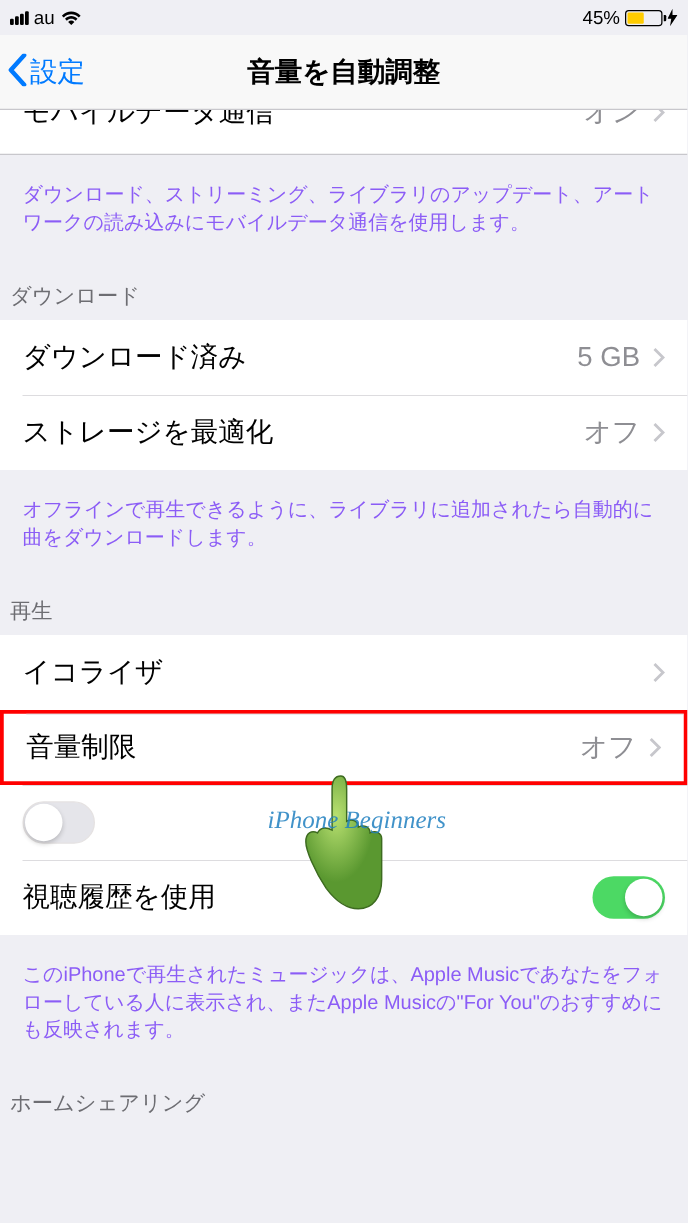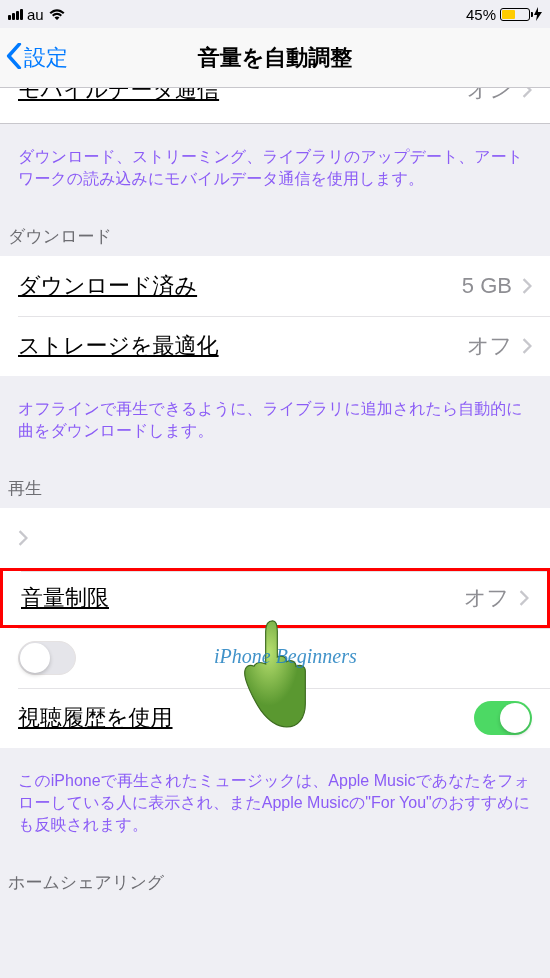--- a/index.html
+++ b/index.html
@@ -14,21 +14,21 @@
 .battery-fill { position: absolute; left: 1px; top: 1px; bottom: 1px; width: 45%; background: #ffcc00; border-radius: 1px; }
 .nav-bar { height: 60px; display: flex; align-items: center; justify-content: center; position: relative; border-bottom: 1px solid #c8c7cc; background: #f8f8f8; }
 .nav-back { position: absolute; left: 6px; display: flex; color: #007aff; font-size: 22px; }
 .nav-back svg { margin-right: 2px; }
 .nav-title { font-size: 22px; font-weight: 600; }
 .section-header { padding: 20px 8px 8px; font-size: 17px; color: #6d6d72; }
 .section-footer { padding: 22px 18px 16px; font-size: 16px; color: #8b5cf6; line-height: 1.35; }
 .cell-group { background: #fff; }
 .cell { height: 60px; display: flex; align-items: center; padding: 0 18px; position: relative; }
 .cell + .cell::before { content: ''; position: absolute; left: 18px; right: 0; top: 0; height: 1px; background: #c8c7cc; transform: scaleY(0.5); transform-origin: top; }
-.cell-label { flex: 1; font-size: 22px; color: #000; text-decoration: underline; }
+.cell-label { flex: 1; font-size: 22px; color: #000; }
 .cell-value { font-size: 22px; color: #8e8e93; margin-right: 10px; }
 .chevron { color: #c7c7cc; }
 .toggle { width: 58px; height: 34px; border-radius: 17px; position: relative; transition: background 0.2s; }
 .toggle-on { background: #4cd964; }
 .toggle-off { background: #e5e5ea; border: 1px solid #e5e2e2; }
 .toggle::after { content: ''; position: absolute; width: 30px; height: 30px; background: #fff; border-radius: 50%; top: 2px; box-shadow: 0 2px 4px rgba(0,0,0,0.2); }
 .toggle-on::after { right: 2px; }
 .toggle-off::after { left: 1px; top: 1px; }
 .truncated-cell { height: 36px; overflow: hidden; border-bottom: 1px solid #c8c7cc; }
 .highlight-box { border: 3px solid #ff0000; position: relative; }
@@ -98,20 +98,21 @@
     <svg class="chevron" width="10" height="16" viewBox="0 0 8 14">
         <path d="M1 1 L7 7 L1 13" stroke="#c7c7cc" stroke-width="2" fill="none"></path>
       </svg>
   </div>
 </div>
 <div class="section-footer">オフラインで再生できるように、ライブラリに追加されたら自動的に曲をダウンロードします。</div>
 
 <div class="section-header">再生</div>
 <div class="cell-group">
   <div class="cell">
+    <div class="cell-label">イコライザ</div>
     <svg class="chevron" width="10" height="16" viewBox="0 0 8 14">
         <path d="M1 1 L7 7 L1 13" stroke="#c7c7cc" stroke-width="2" fill="none"></path>
       </svg>
   </div>
   <div class="cell highlight-box">
     <div class="cell-label">音量制限</div>
     <div class="cell-value">オフ</div>
     <svg class="chevron" width="10" height="16" viewBox="0 0 8 14">
         <path d="M1 1 L7 7 L1 13" stroke="#c7c7cc" stroke-width="2" fill="none"></path>
       </svg>

